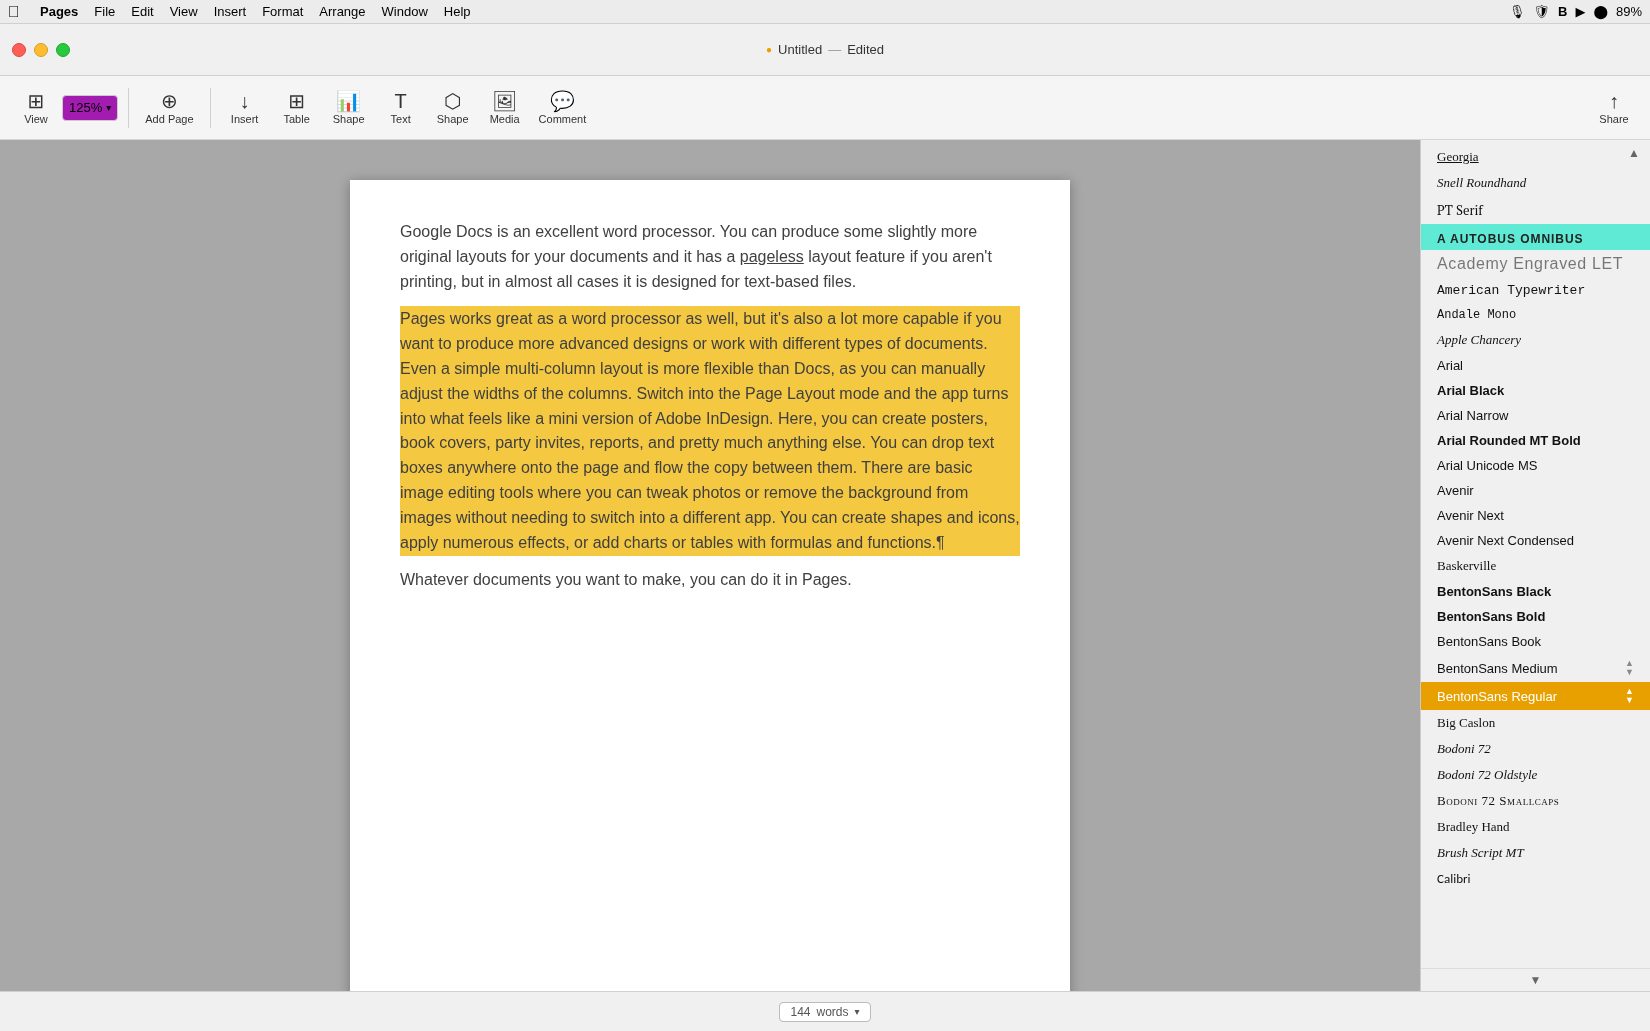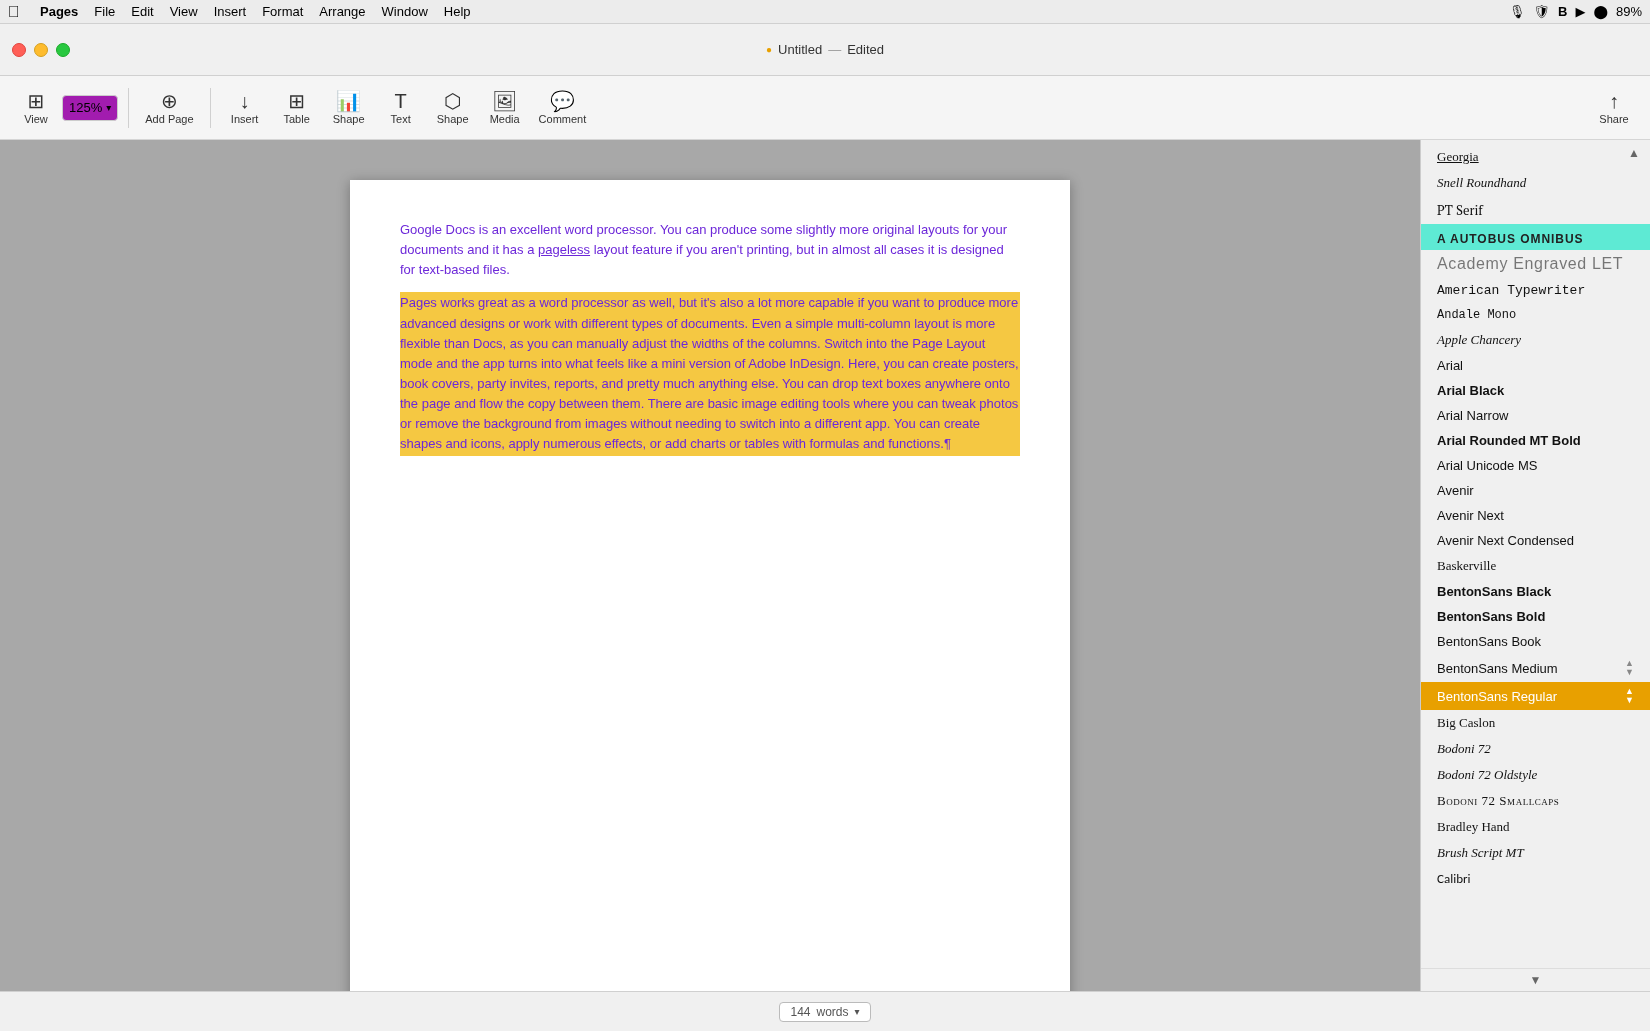--- a/index.html
+++ b/index.html
@@ -151,23 +151,23 @@
       position: relative;
     }
     .page-title {
       font-size: 18px;
       font-weight: bold;
       margin-bottom: 14px;
       border: 1px solid #bbb;
       padding: 8px 10px;
     }
     .page-body {
-      font-size: 13px;
+      font-size: 16px;
       line-height: 1.55;
-      color: #6d28d9;
+      color: #404040;
     }
     .para-normal { margin-bottom: 12px; }
     .para-highlighted {
       background: #f5c842;
       margin-bottom: 12px;
       padding: 1px 0;
     }
     .underline-text { text-decoration: underline; }
     .para-last { margin-top: 12px; }
 
@@ -349,20 +349,21 @@
   </div>
 </div>
 
 <div class="main-area">
 
   <div class="canvas-area">
     <div class="page">
       <div class="page-body">
         <p class="para-normal">Google Docs is an excellent word processor. You can produce some slightly more original layouts for your documents and it has a <span class="underline-text">pageless</span> layout feature if you aren't printing, but in almost all cases it is designed for text-based files.</p>
         <p class="para-highlighted">Pages works great as a word processor as well, but it's also a lot more capable if you want to produce more advanced designs or work with different types of documents. Even a simple multi-column layout is more flexible than Docs, as you can manually adjust the widths of the columns. Switch into the Page Layout mode and the app turns into what feels like a mini version of Adobe InDesign. Here, you can create posters, book covers, party invites, reports, and pretty much anything else. You can drop text boxes anywhere onto the page and flow the copy between them. There are basic image editing tools where you can tweak photos or remove the background from images without needing to switch into a different app. You can create shapes and icons, apply numerous effects, or add charts or tables with formulas and functions.¶</p>
+        <p class="para-last">Whatever documents you want to make, you can do it in Pages.</p>
       </div>
     </div>
   </div>
 
   <div class="font-panel">
     <div class="font-panel-top-arrow">▲</div>
     <div class="font-list">
 
       <div class="font-item font-georgia">
         <span>Georgia</span>

